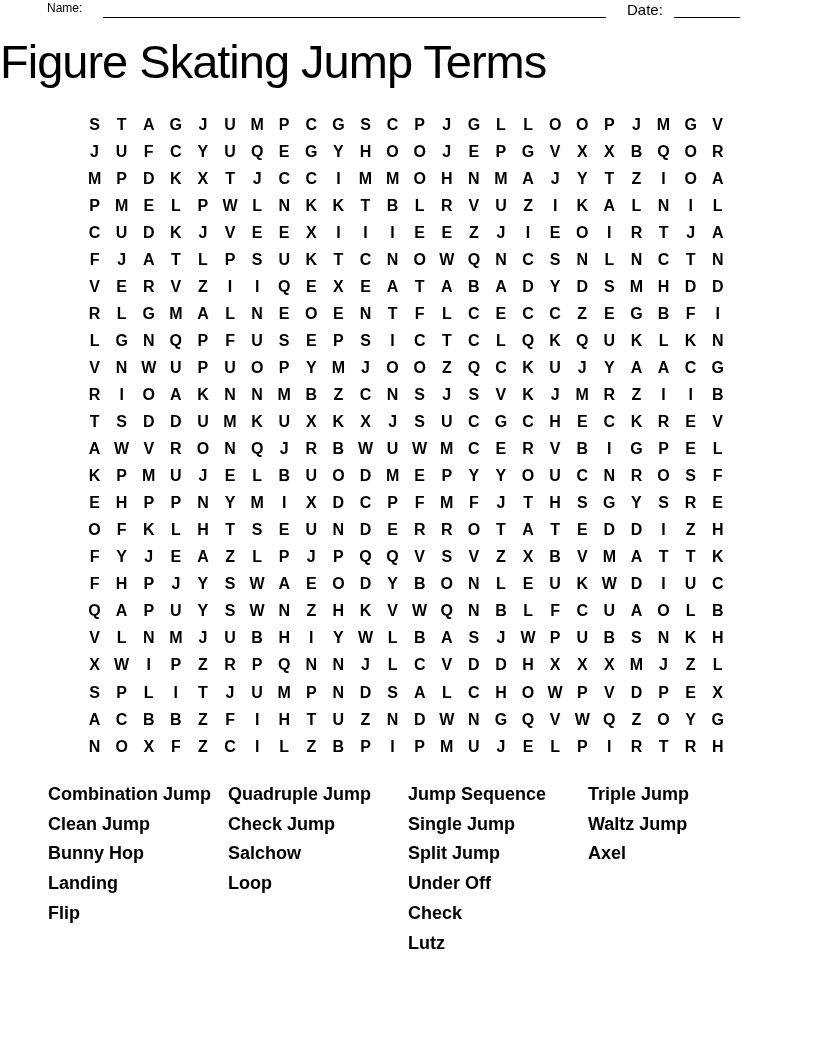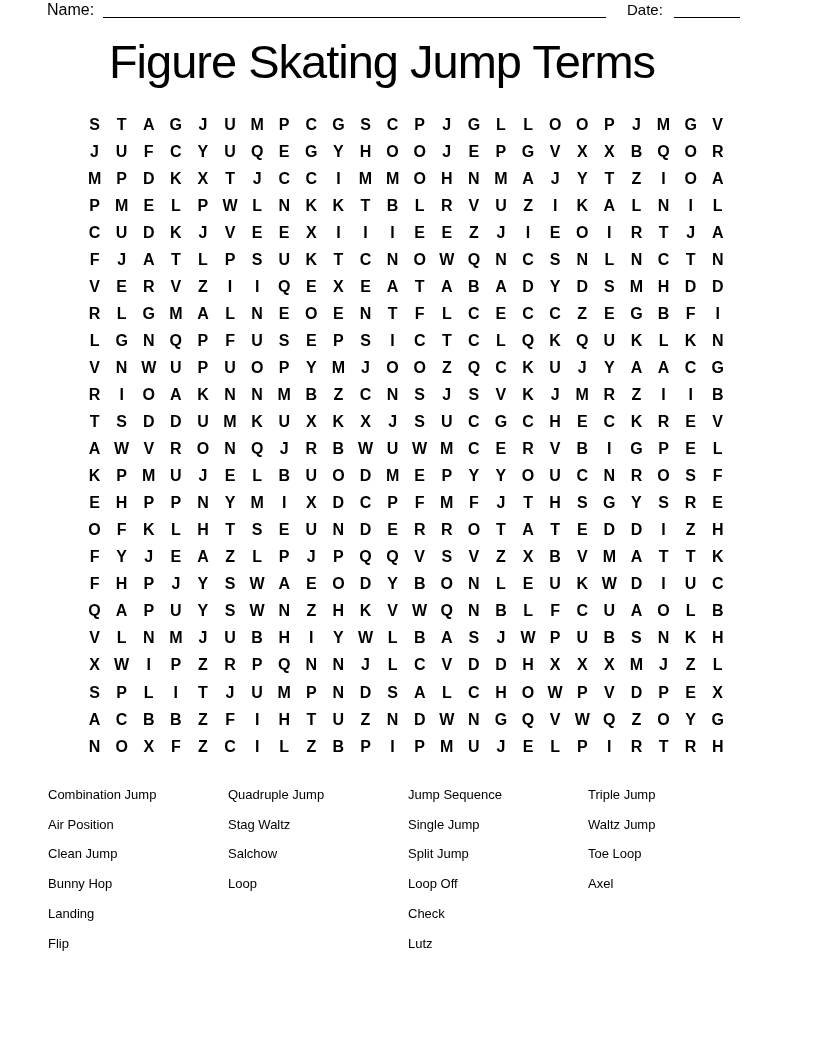--- a/index.html
+++ b/index.html
@@ -7,38 +7,38 @@
     position:relative;
     width:816px;height:1056px;
     background:#ffffff;
     font-family:"Liberation Sans", sans-serif;
     color:#000000;
     overflow:hidden;
   }
   
   .name-label{
     position:absolute;left:47px;top:1px;
-    font-size:16px;color:#000;
+    font-size:12px;color:#000;
   }
   .name-line{
     position:absolute;left:103px;top:0;width:503px;height:17px;
     border-bottom:1.5px solid #000;
   }
   .date-label{
     position:absolute;left:627px;top:1px;
     font-size:15px;color:#000;
   }
   .date-line{
     position:absolute;left:674px;top:0;width:66px;height:17px;
     border-bottom:1.5px solid #000;
   }
   
   .title{
     position:absolute;left:0;top:34px;width:764px;
-    text-align:center;
+    text-align:left;
     font-size:47px;
     font-weight:500;
     letter-spacing:-1px;
     color:#000;
     white-space:nowrap;
   }
   
   .grid{
     position:absolute;left:81px;top:111px;
   }
@@ -52,22 +52,22 @@
   }
   
   .word-bank{
     position:absolute;left:48px;top:780px;
     display:flex;
   }
   .word-col{
     width:180px;
   }
   .word-item{
-    font-size:13px;
-    font-weight:400;
+    font-size:18px;
+    font-weight:700;
     line-height:29.7px;
     color:#000;
     white-space:nowrap;
   }
 </style>
 </head>
 <body>
 
 <div class="page">
 
@@ -701,41 +701,39 @@
         <span class="grid-cell">R</span>
         <span class="grid-cell">T</span>
         <span class="grid-cell">R</span>
         <span class="grid-cell">H</span>
       </div>
     </div>
 
   <div class="word-bank">
       <div class="word-col">
         <div class="word-item">Combination Jump</div>
-        <div class="word-item">Air Position</div>
         <div class="word-item">Clean Jump</div>
         <div class="word-item">Bunny Hop</div>
         <div class="word-item">Landing</div>
         <div class="word-item">Flip</div>
       </div>
       <div class="word-col">
         <div class="word-item">Quadruple Jump</div>
-        <div class="word-item">Stag Waltz</div>
+        <div class="word-item">Check Jump</div>
         <div class="word-item">Salchow</div>
         <div class="word-item">Loop</div>
       </div>
       <div class="word-col">
         <div class="word-item">Jump Sequence</div>
         <div class="word-item">Single Jump</div>
         <div class="word-item">Split Jump</div>
-        <div class="word-item">Loop Off</div>
+        <div class="word-item">Under Off</div>
         <div class="word-item">Check</div>
         <div class="word-item">Lutz</div>
       </div>
       <div class="word-col">
         <div class="word-item">Triple Jump</div>
         <div class="word-item">Waltz Jump</div>
-        <div class="word-item">Toe Loop</div>
         <div class="word-item">Axel</div>
       </div>
     </div>
 
 </div>
 
 </body></html>

